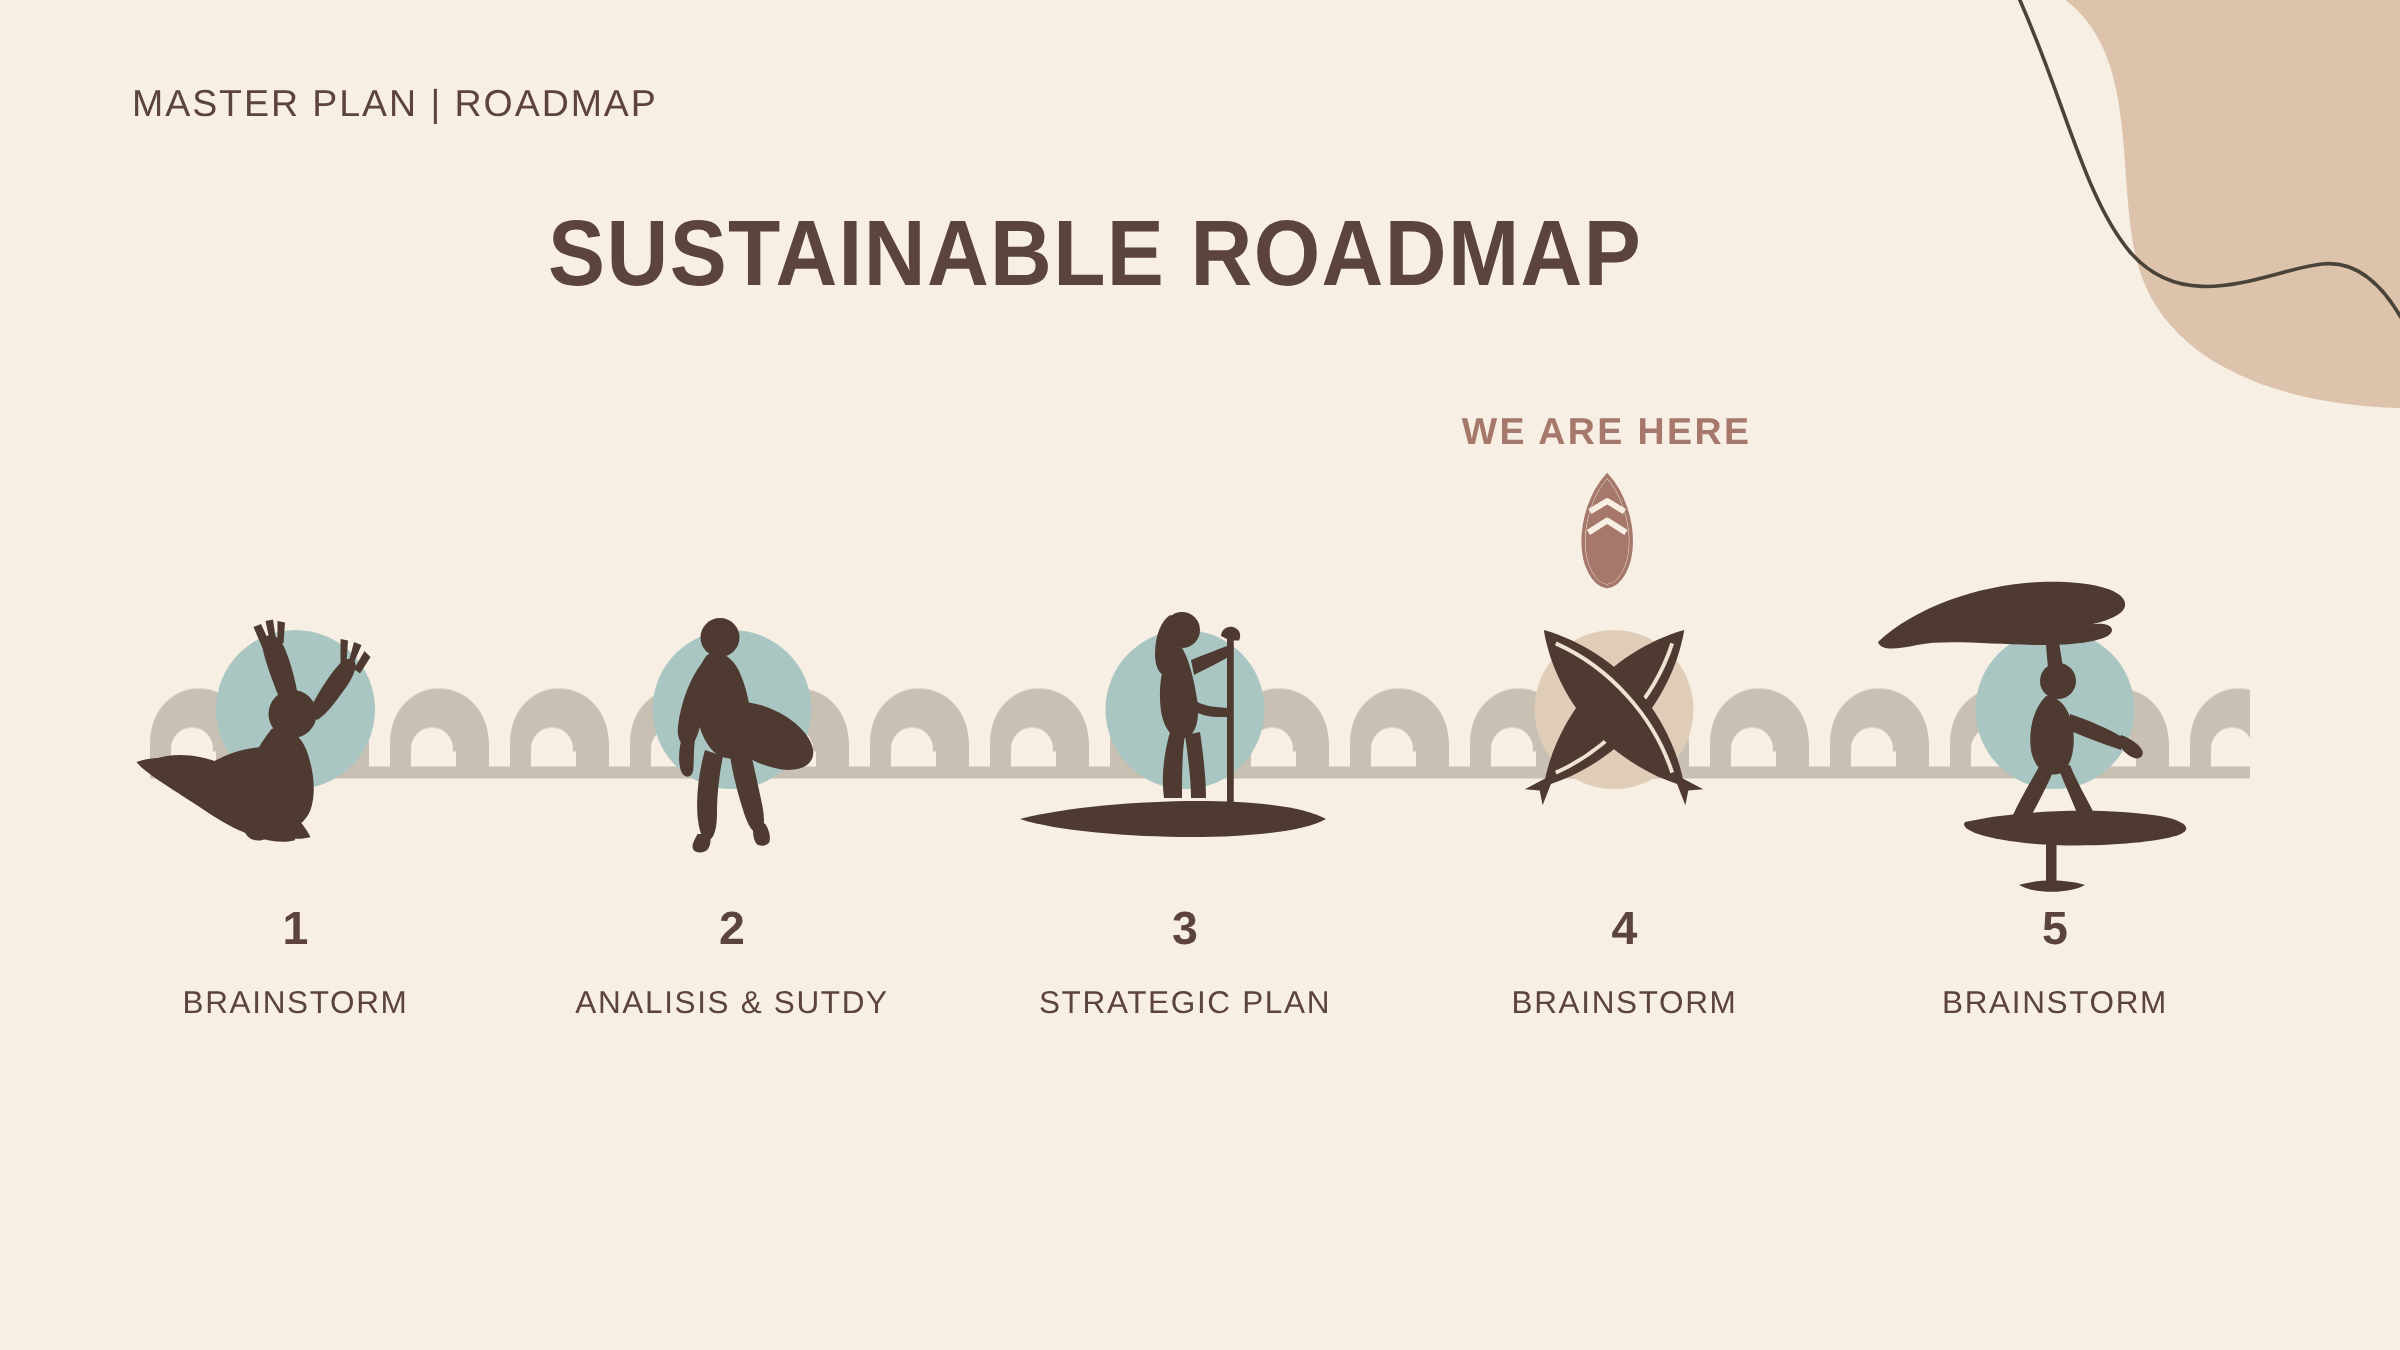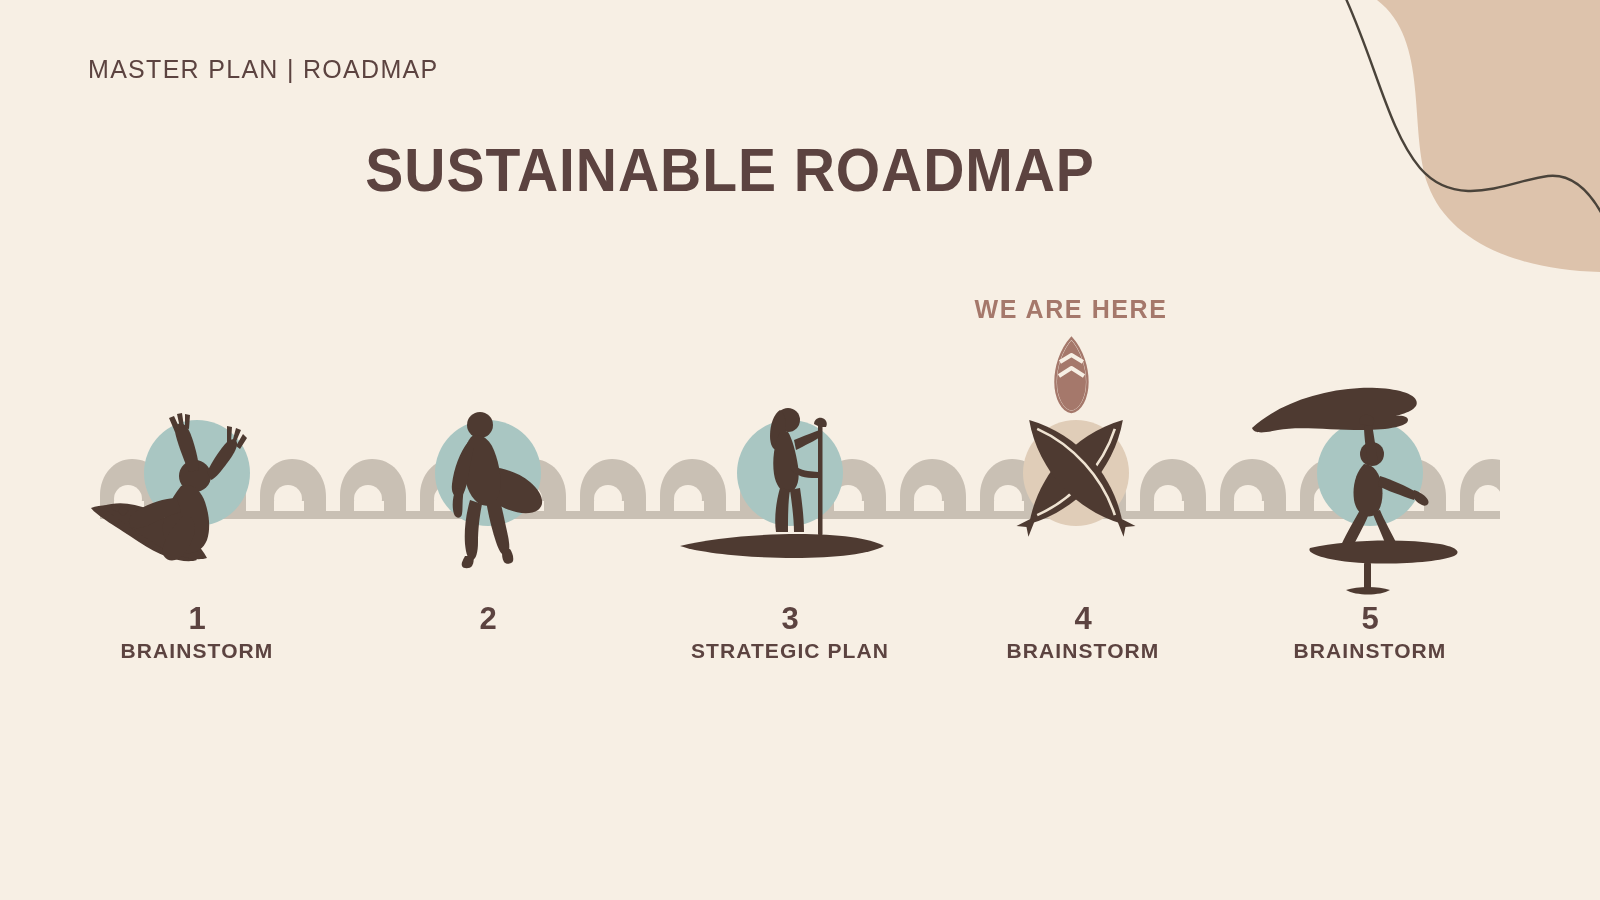--- a/index.html
+++ b/index.html
@@ -67,21 +67,20 @@
     top: 274px;
     transform: translateX(-50%);
     text-align: center;
   }
   .here-label {
     font-size: 25px;
     font-weight: 700;
     color: #A5786B;
     letter-spacing: 1.6px;
     white-space: nowrap;
-    margin-top: 21px;
   }
   .here-pin {
     margin-top: 12px;
     display: flex;
     justify-content: center;
   }
 
   
   .timeline {
     position: absolute;
@@ -133,23 +132,23 @@
     margin-left: -150px;
     text-align: center;
   }
   .step-number {
     font-size: 31px;
     font-weight: 700;
     color: #5C4340;
     line-height: 1.1;
   }
   .step-label {
-    margin-top: 3px;
+    margin-top: 21px;
     font-size: 21px;
-    font-weight: 700;
+    font-weight: 400;
     color: #5C4340;
     letter-spacing: 1.1px;
     white-space: nowrap;
   }
 </style>
 </head>
 <body>
 
 <div class="slide">
 
@@ -277,20 +276,21 @@
         </g>
       </svg>
     </div>
 
     <div class="step-caption" style="left:197px;">
       <div class="step-number">1</div>
       <div class="step-label">BRAINSTORM</div>
     </div>
     <div class="step-caption" style="left:488px;">
       <div class="step-number">2</div>
+      <div class="step-label">ANALISIS &amp; SUTDY</div>
     </div>
     <div class="step-caption" style="left:790px;">
       <div class="step-number">3</div>
       <div class="step-label">STRATEGIC PLAN</div>
     </div>
     <div class="step-caption" style="left:1083px;">
       <div class="step-number">4</div>
       <div class="step-label">BRAINSTORM</div>
     </div>
     <div class="step-caption" style="left:1370px;">

